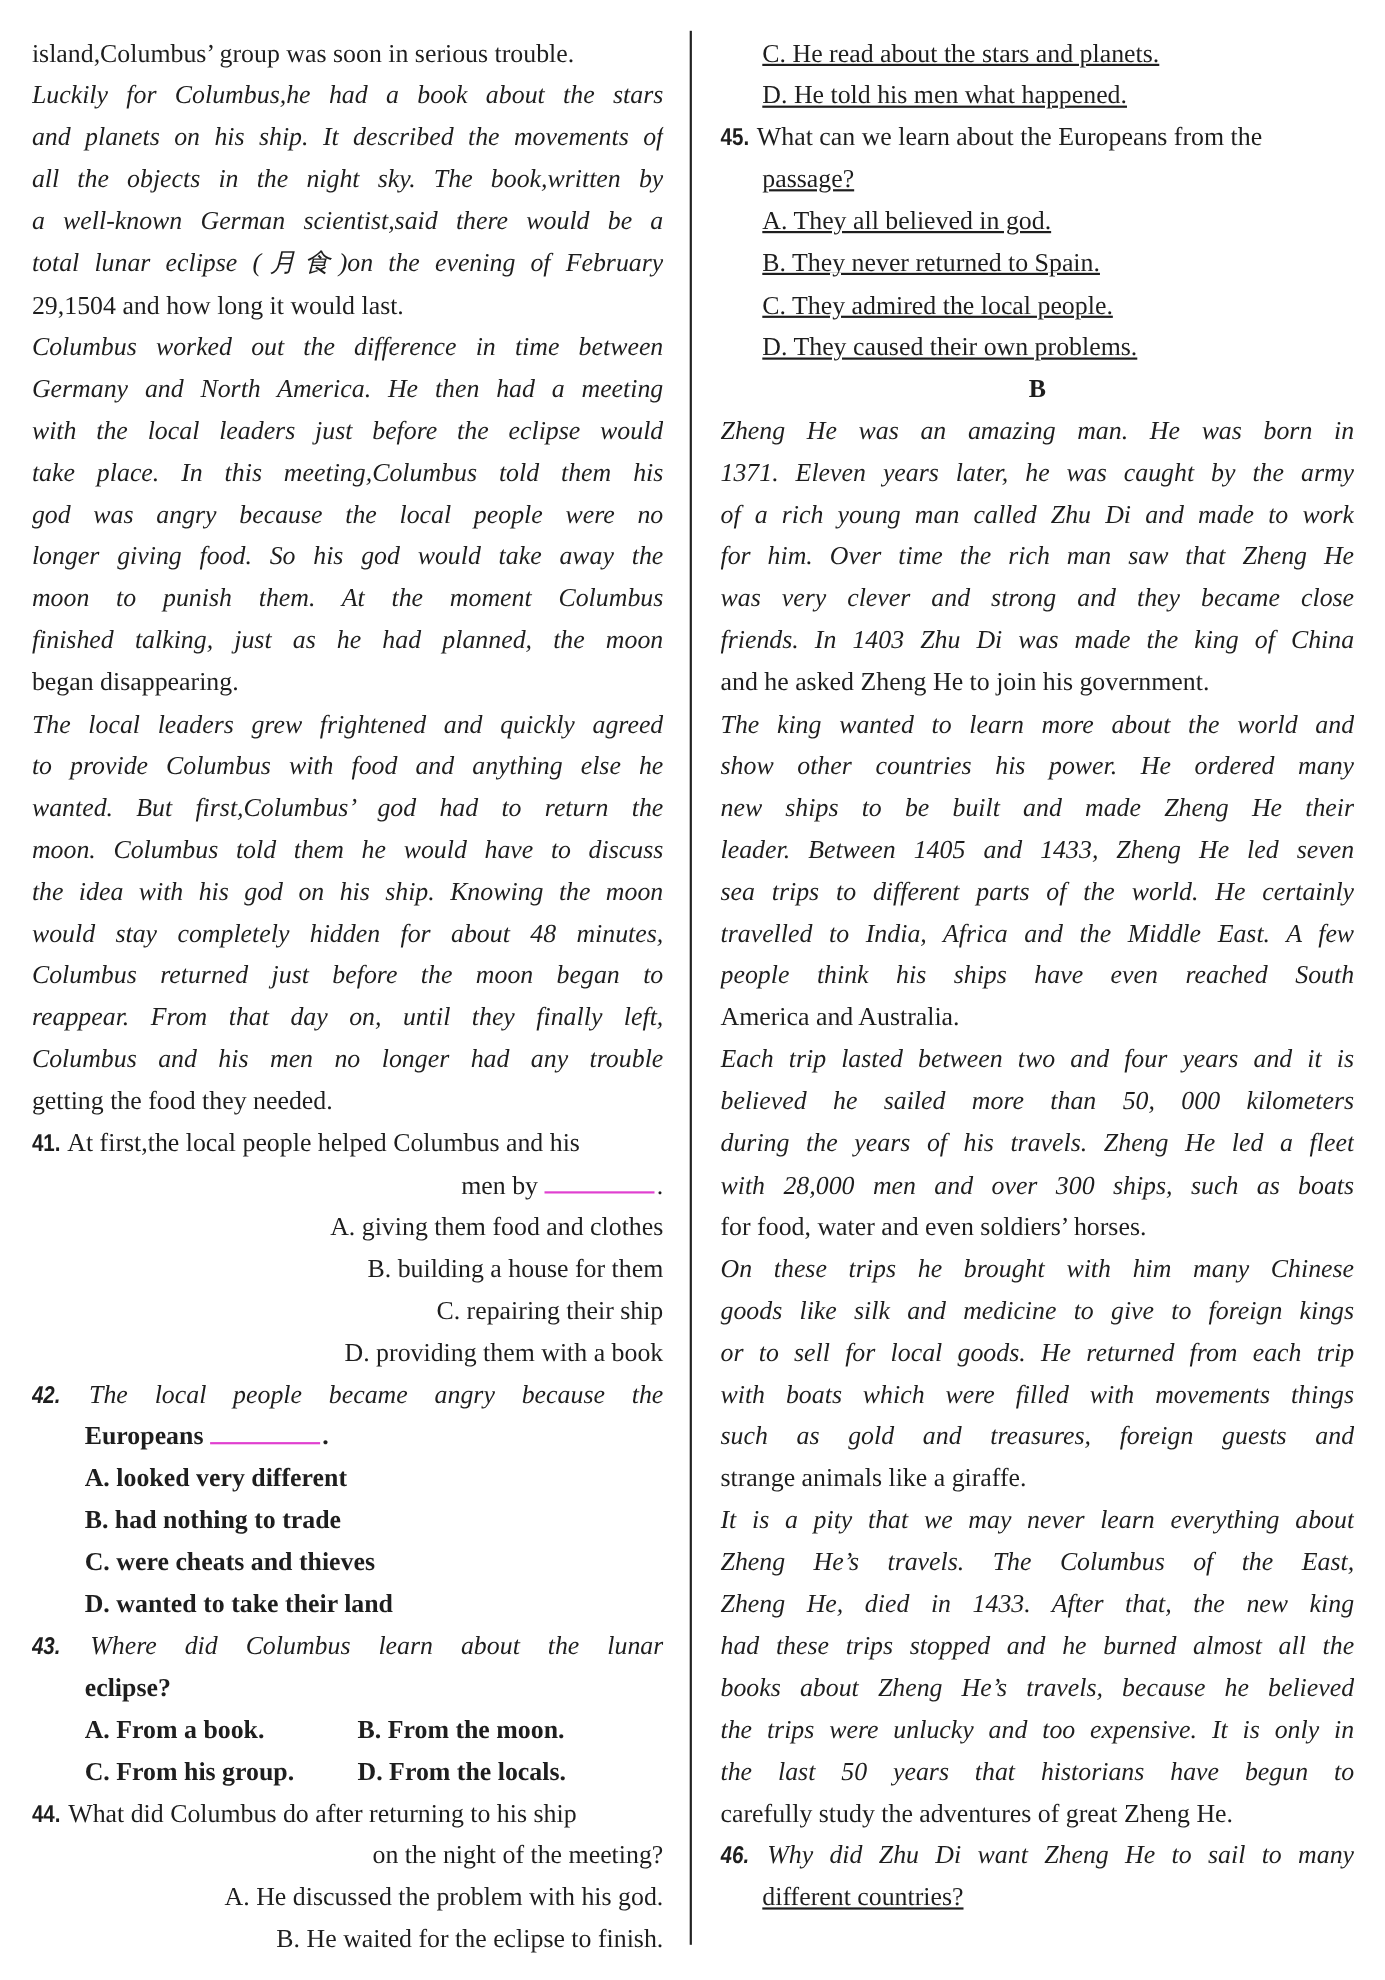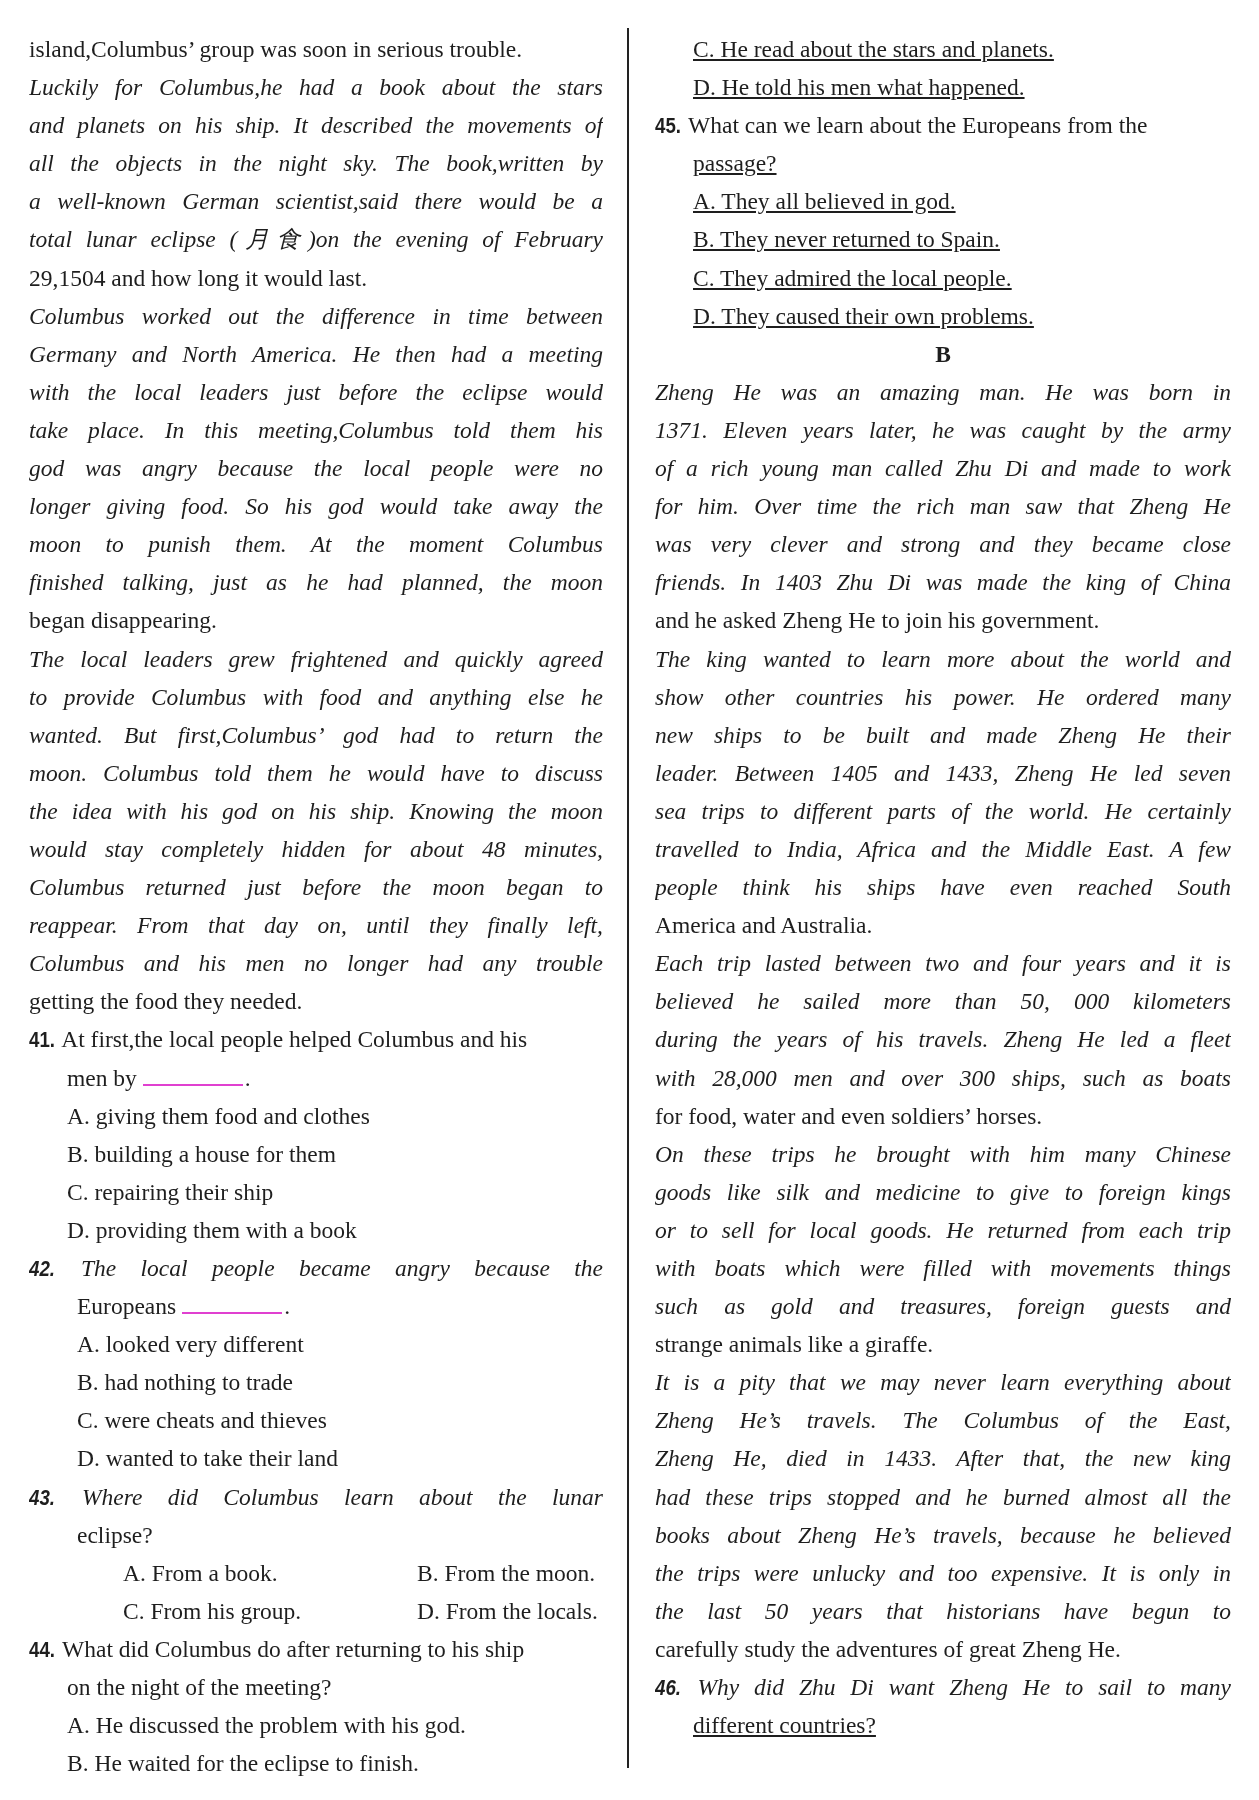--- a/index.html
+++ b/index.html
@@ -4,28 +4,28 @@
 <style>
   html, body { margin:0; padding:0; background:#ffffff; }
   body { width:1259px; height:1800px; position:relative; overflow:hidden;
          font-family:"Liberation Serif","DejaVu Serif",serif; color:#1e1e1e; }
   .col { position:absolute; top:30px; }
   .col.left { left:29px; width:574px; }
   .col.right { left:655px; width:576px; }
   .divider { position:absolute; left:627px; top:28px; width:1.5px; height:1740px; background:#222; }
   .line { height:38.1px; line-height:38.1px; font-size:23.5px; white-space:nowrap; }
   .just { text-align:justify; text-align-last:justify; white-space:normal; overflow:hidden;font-style:italic; }
-  .ind1 { padding-left:38px; }
-  .ind2 { padding-left:48px; }
+  .ind1 { padding-left:38px;text-align:right; }
+  .ind2 { padding-left:48px;font-weight:bold; }
   .indR { padding-left:38px;text-decoration:underline; }
   .qnum { font-family:"Liberation Sans","DejaVu Sans",sans-serif; font-weight:bold; font-size:22px;
           display:inline-block; transform:scaleX(0.85); transform-origin:left; margin-right:-3px; }
   .blank { display:inline-block; width:100px; border-bottom:2px solid #e040d0; height:24px; margin:0 2px 0 6px; vertical-align:baseline; }
   .center { text-align:center; font-weight:bold; }
-  .opt-pair span.o { display:inline-block; width:248px;margin-left:46px; }
+  .opt-pair span.o { display:inline-block; width:248px; }
 </style>
 </head>
 <body>
 
 <div class="divider"></div>
 
 <div class="col left">
   <div>
     <div class="line">island,Columbus’ group was soon in serious trouble.</div>
     <div class="line just">Luckily for Columbus,he had a book about the stars</div>

